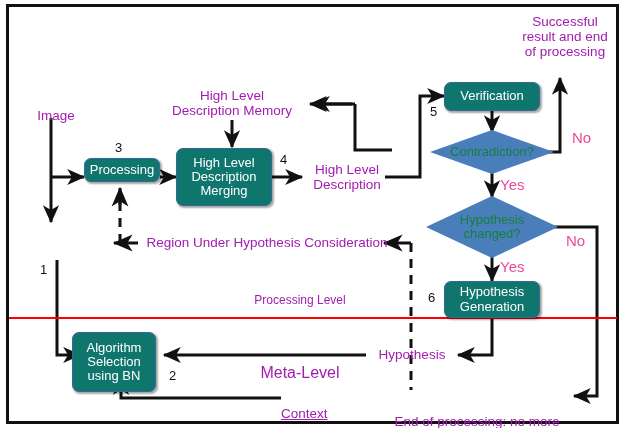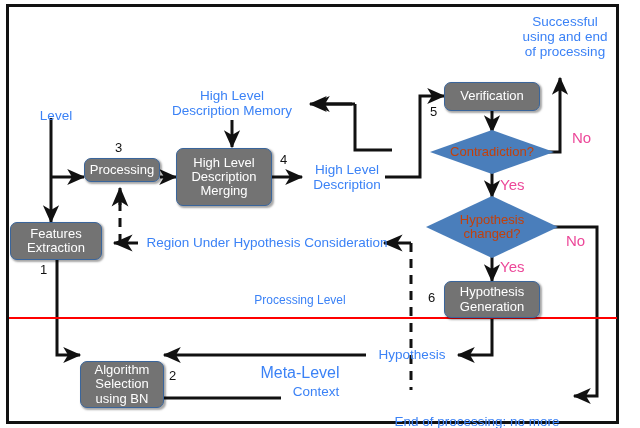--- a/index.html
+++ b/index.html
@@ -29,62 +29,62 @@
     position: absolute;
     left: 0;
     top: 0;
     width: 640px;
     height: 428px;
     pointer-events: none;
   }
   
   .box {
     position: absolute;
-    background: #737373;
+    background: #0f766e;
     border: 1px solid #3a659b;
     border-radius: 7px;
     color: #ffffff;
     display: flex;
     align-items: center;
     justify-content: center;
     text-align: center;
     line-height: 1.08;
     font-size: 13px;
     box-shadow: 1.5px 1.5px 2px rgba(0,0,0,0.35);
     box-sizing: border-box;
     padding: 2px 3px;
   }
   
   .diamond {
     position: absolute;
     display: flex;
     align-items: center;
     justify-content: center;
     text-align: center;
-    color: #c2410c;
+    color: #15803d;
     font-size: 13px;
     line-height: 1.08;
   }
   .diamond .dshape {
     position: absolute;
     left: 0; top: 0;
     width: 100%; height: 100%;
     background: #4a7ebb;
     clip-path: polygon(50% 0%, 100% 50%, 50% 100%, 0% 50%);
     filter: drop-shadow(1.5px 1.5px 1.5px rgba(0,0,0,0.3));
   }
   .diamond .dtext {
     position: relative;
     z-index: 2;
     width: 100%;
   }
   
   .lbl {
     position: absolute;
-    color: #3b82f6;
+    color: #a21caf;
     font-size: 13.5px;
     line-height: 1.12;
     text-align: center;
     white-space: nowrap;
   }
   .lbl.multi { white-space: normal; }
   .num {
     position: absolute;
     color: #111111;
     font-size: 13px;
@@ -172,26 +172,20 @@
     <line x1="9" y1="318" x2="617" y2="318" stroke="#ff0000" stroke-width="1.8"></line>
   </svg>
 
   <svg class="layer" viewBox="0 0 640 428">
     <g stroke="#111111" stroke-width="3" fill="none">
       <path d="M355,104 L313,104" marker-end="url(#ah)"></path>
       <path d="M355,104 L355,150 L392,150"></path>
     </g>
   </svg>
 
-  <div class="box" style="left:10px; top:222px; width:92px; height:38px;">
-    <span>
-      <span>Features</span><br>
-      <span>Extraction</span>
-    </span>
-  </div>
 
   <div class="box" style="left:84px; top:158px; width:76px; height:24px;">
     <span>Processing</span>
   </div>
 
   <div class="box" style="left:176px; top:148px; width:96px; height:58px;">
     <span>
       <span>High Level</span><br>
       <span>Description</span><br>
       <span>Merging</span>
@@ -202,21 +196,21 @@
     <span>Verification</span>
   </div>
 
   <div class="box" style="left:444px; top:281px; width:96px; height:37px;">
     <span>
       <span>Hypothesis</span><br>
       <span>Generation</span>
     </span>
   </div>
 
-  <div class="box" style="left:80px; top:332px; width:84px; height:47px;margin-top:29px;">
+  <div class="box" style="left:72px; top:332px; width:84px; height:60px;">
     <span>
       <span>Algorithm</span><br>
       <span>Selection</span><br>
       <span>using BN</span>
     </span>
   </div>
 
   <div class="diamond" style="left:430px; top:130px; width:124px; height:44px;">
     <span class="dshape"></span>
     <span class="dtext">Contradiction?</span>
@@ -224,56 +218,56 @@
 
   <div class="diamond" style="left:426px; top:196px; width:132px; height:62px;">
     <span class="dshape"></span>
     <span class="dtext">
       <span>Hypothesis</span><br>
       <span>changed?</span>
     </span>
   </div>
 
   <div class="lbl" style="left:26px; top:108px; width:60px;">
-    <span>Level</span>
+    <span>Image</span>
   </div>
 
   <div class="lbl multi" style="left:152px; top:88px; width:160px;">
     <span>High Level</span><br>
     <span>Description Memory</span>
   </div>
 
   <div class="lbl multi" style="left:304px; top:162px; width:86px;">
     <span>High Level</span><br>
     <span>Description</span>
   </div>
 
   <div class="lbl multi" style="left:510px; top:14px; width:110px;">
     <span>Successful</span><br>
-    <span>using and end</span><br>
+    <span>result and end</span><br>
     <span>of processing</span>
   </div>
 
   <div class="lbl" style="left:142px; top:235px; width:250px; text-align:center;">
     <span>Region Under Hypothesis Consideration</span>
   </div>
 
   <div class="lbl" style="left:210px; top:294px; width:180px; font-size:12px;">
     <span>Processing Level</span>
   </div>
 
   <div class="lbl" style="left:210px; top:324px; width:180px; font-size:16px;margin-top:40px;">
     <span>Meta-Level</span>
   </div>
 
   <div class="lbl" style="left:366px; top:347px; width:92px;">
     <span>Hypothesis</span>
   </div>
 
-  <div class="lbl" style="left:281px; top:384px; width:70px; text-align:center;">
+  <div class="lbl" style="left:281px; top:406px; width:70px; text-align:left;text-decoration:underline;">
     <span>Context</span>
   </div>
 
   <div class="lbl multi" style="left:382px; top:378px; width:190px;margin-top:36px;">
     <span>End of processing: no more</span><br>
   </div>
 
   <div class="num" style="left:40px; top:262px;">
     <span>1</span>
   </div>

